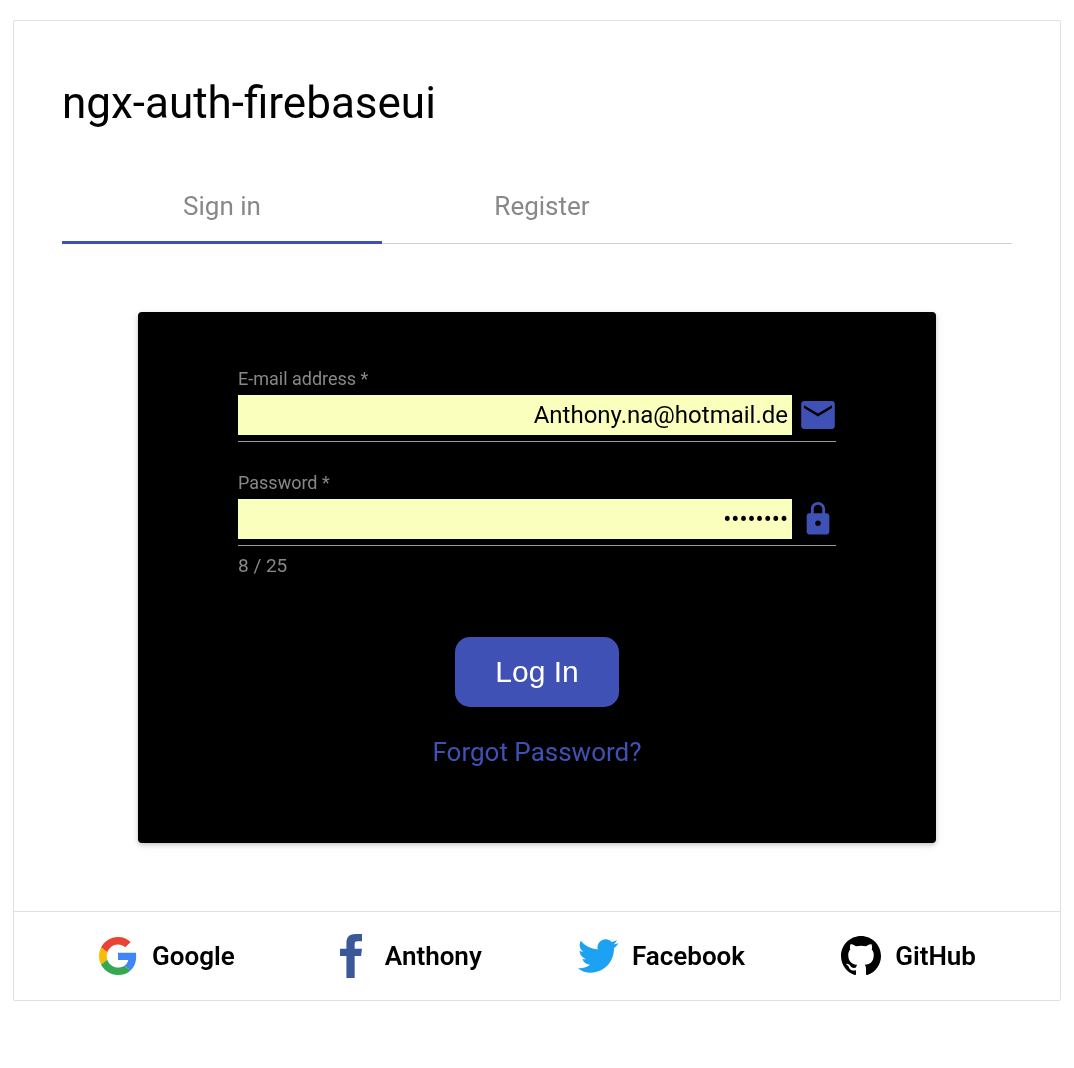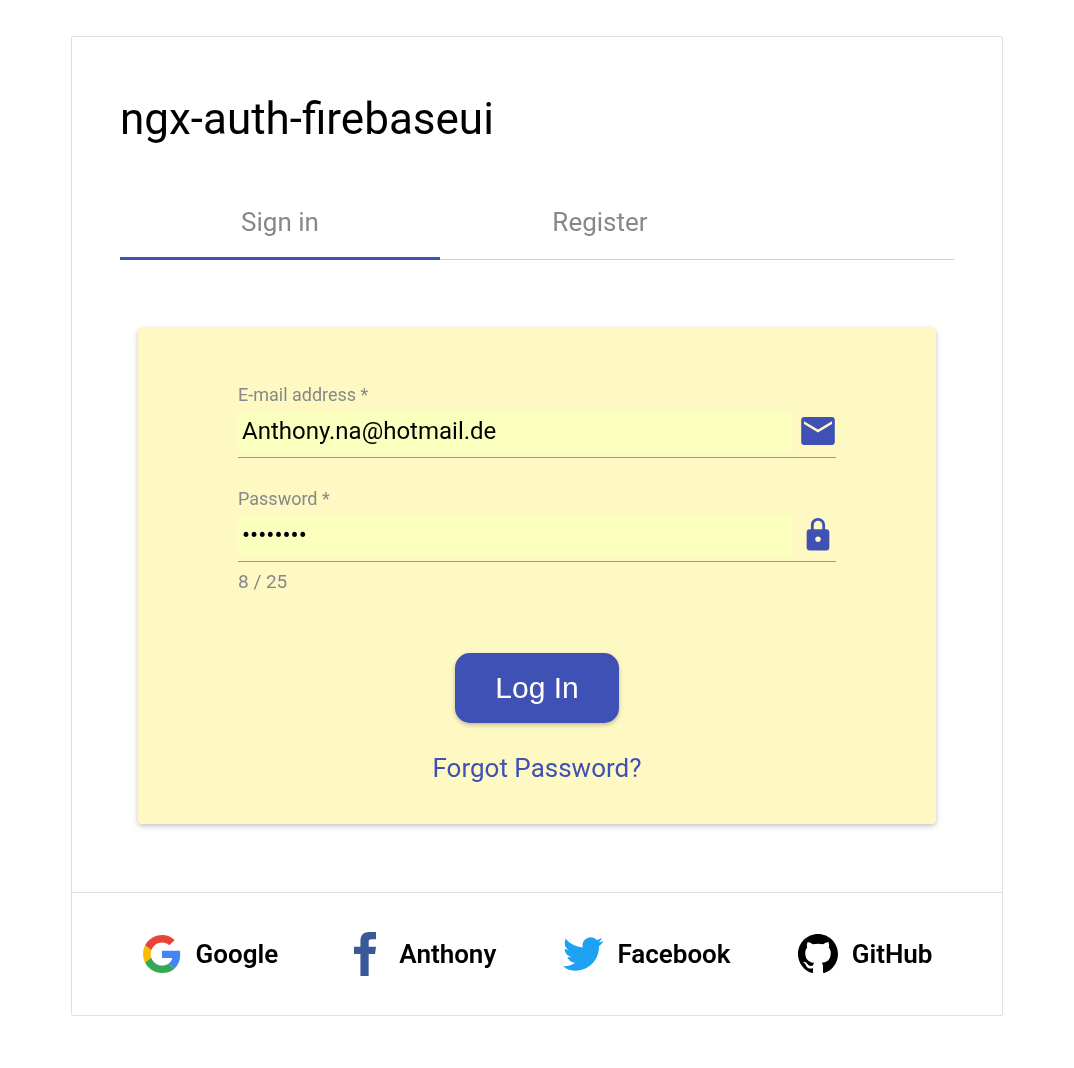--- a/index.html
+++ b/index.html
@@ -7,22 +7,22 @@
       margin: 0;
       padding: 0;
     }
     body {
       font-family: -apple-system, BlinkMacSystemFont, "Segoe UI", Roboto, Helvetica, Arial, sans-serif;
       background: #fff;
       width: 1074px;
       height: 1068px;
     }
     .container {
-      width: 932px;
-      margin: 36px auto;
+      width: 1048px;
+      margin: 20px auto;
       background: #fff;
       border: 1px solid #e0e0e0;
       border-radius: 2px;
     }
     .title {
       font-size: 44px;
       font-weight: 400;
       color: #000;
       padding: 56px 48px 40px 48px;
     }
@@ -49,24 +49,24 @@
       position: absolute;
       bottom: -1px;
       left: 0;
       width: 100%;
       height: 3px;
       background: #3f51b5;
     }
     .card {
       width: 798px;
       margin: 68px auto 68px auto;
-      background: #fef9c3;
+      background: #000000;
       border-radius: 4px;
       box-shadow: 0 2px 4px rgba(0,0,0,0.15), 0 2px 8px rgba(0,0,0,0.1);
-      padding: 56px 100px 41px 100px;
+      padding: 56px 100px 76px 100px;
       text-align: center;
     }
     .form-field {
       position: relative;
       margin-bottom: 30px;
       text-align: left;
     }
     .form-label {
       display: block;
       font-size: 18px;
@@ -81,20 +81,21 @@
     }
     .form-input {
       flex: 1;
       border: none;
       outline: none;
       font-size: 24px;
       padding: 6px 4px;
       background: #faffbd;
       color: #000;
       font-family: inherit;
+      text-align: right;
     }
     .input-icon {
       width: 36px;
       height: 36px;
       margin-left: 8px;
       display: flex;
       align-items: center;
       justify-content: center;
       color: #3f51b5;
     }
@@ -121,21 +122,21 @@
     .forgot-link {
       color: #3f51b5;
       font-size: 26px;
       text-decoration: none;
       cursor: pointer;
     }
     .providers {
       display: flex;
       justify-content: space-around;
       align-items: center;
-      padding: 41px 48px;
+      padding: 24px 48px;
       border-top: 1px solid #e0e0e0;
       gap: 24px;
     }
     .provider {
       display: flex;
       align-items: center;
       gap: 14px;
       cursor: pointer;
       font-size: 26px;
       font-weight: 600;

